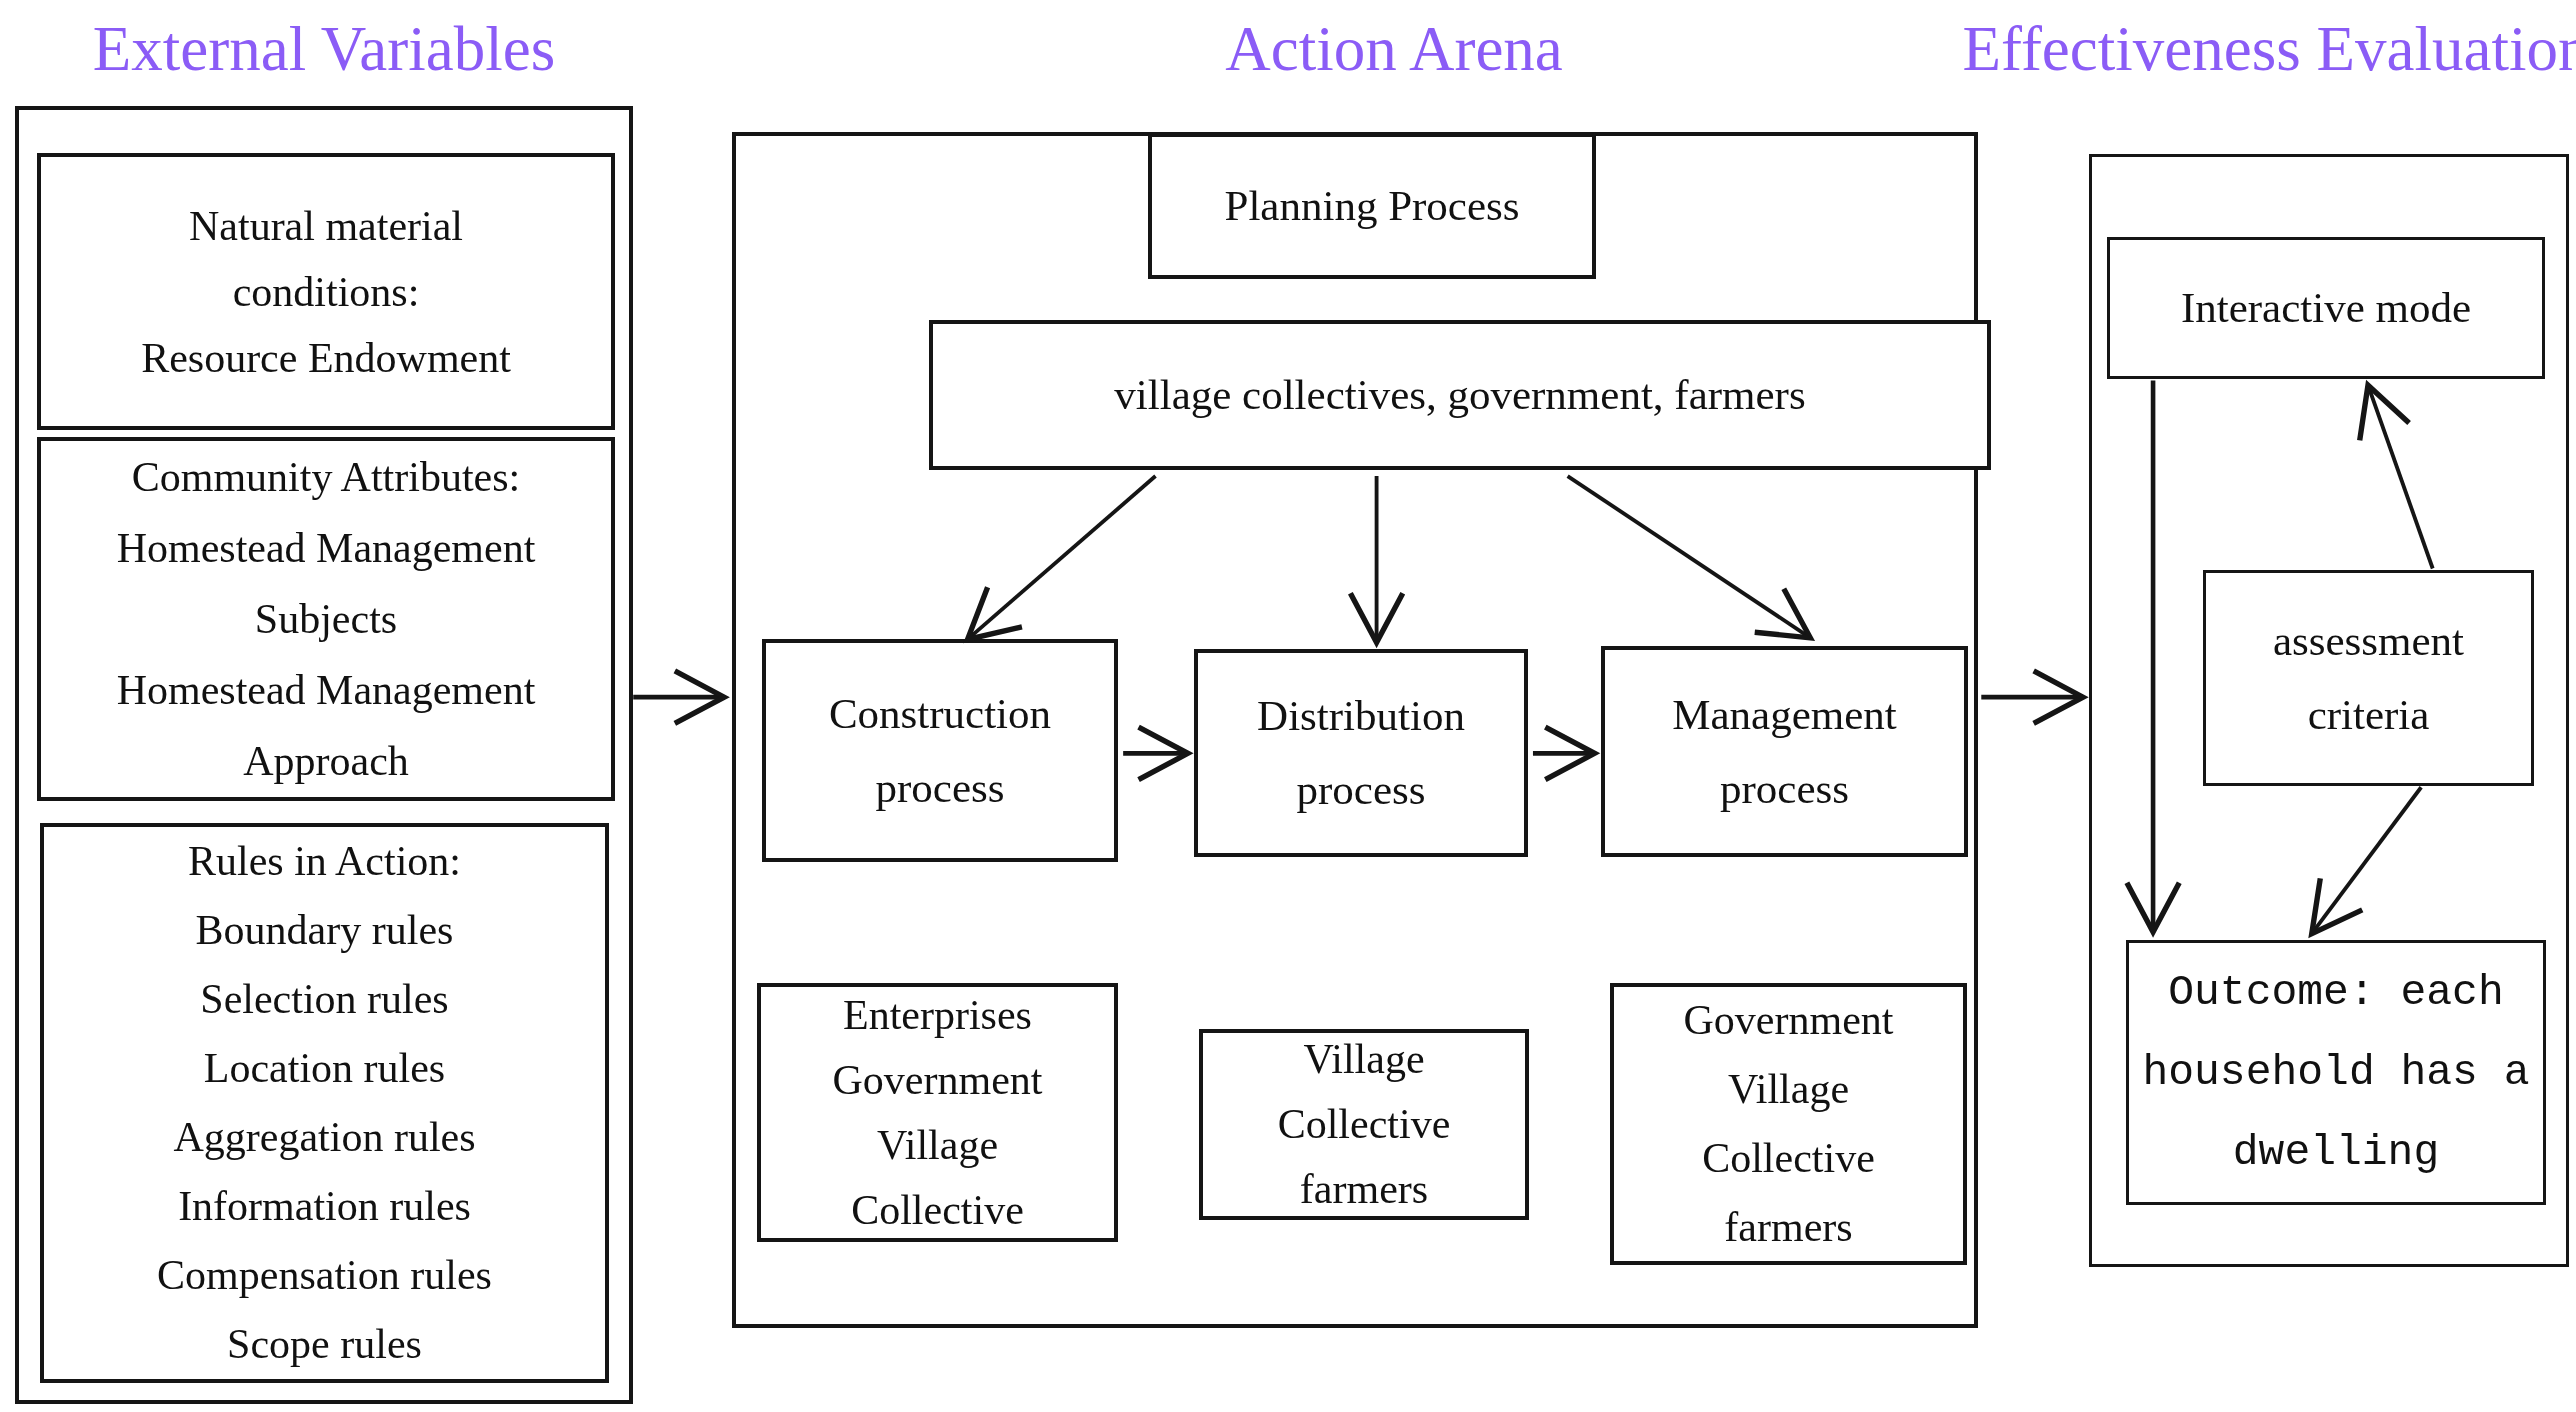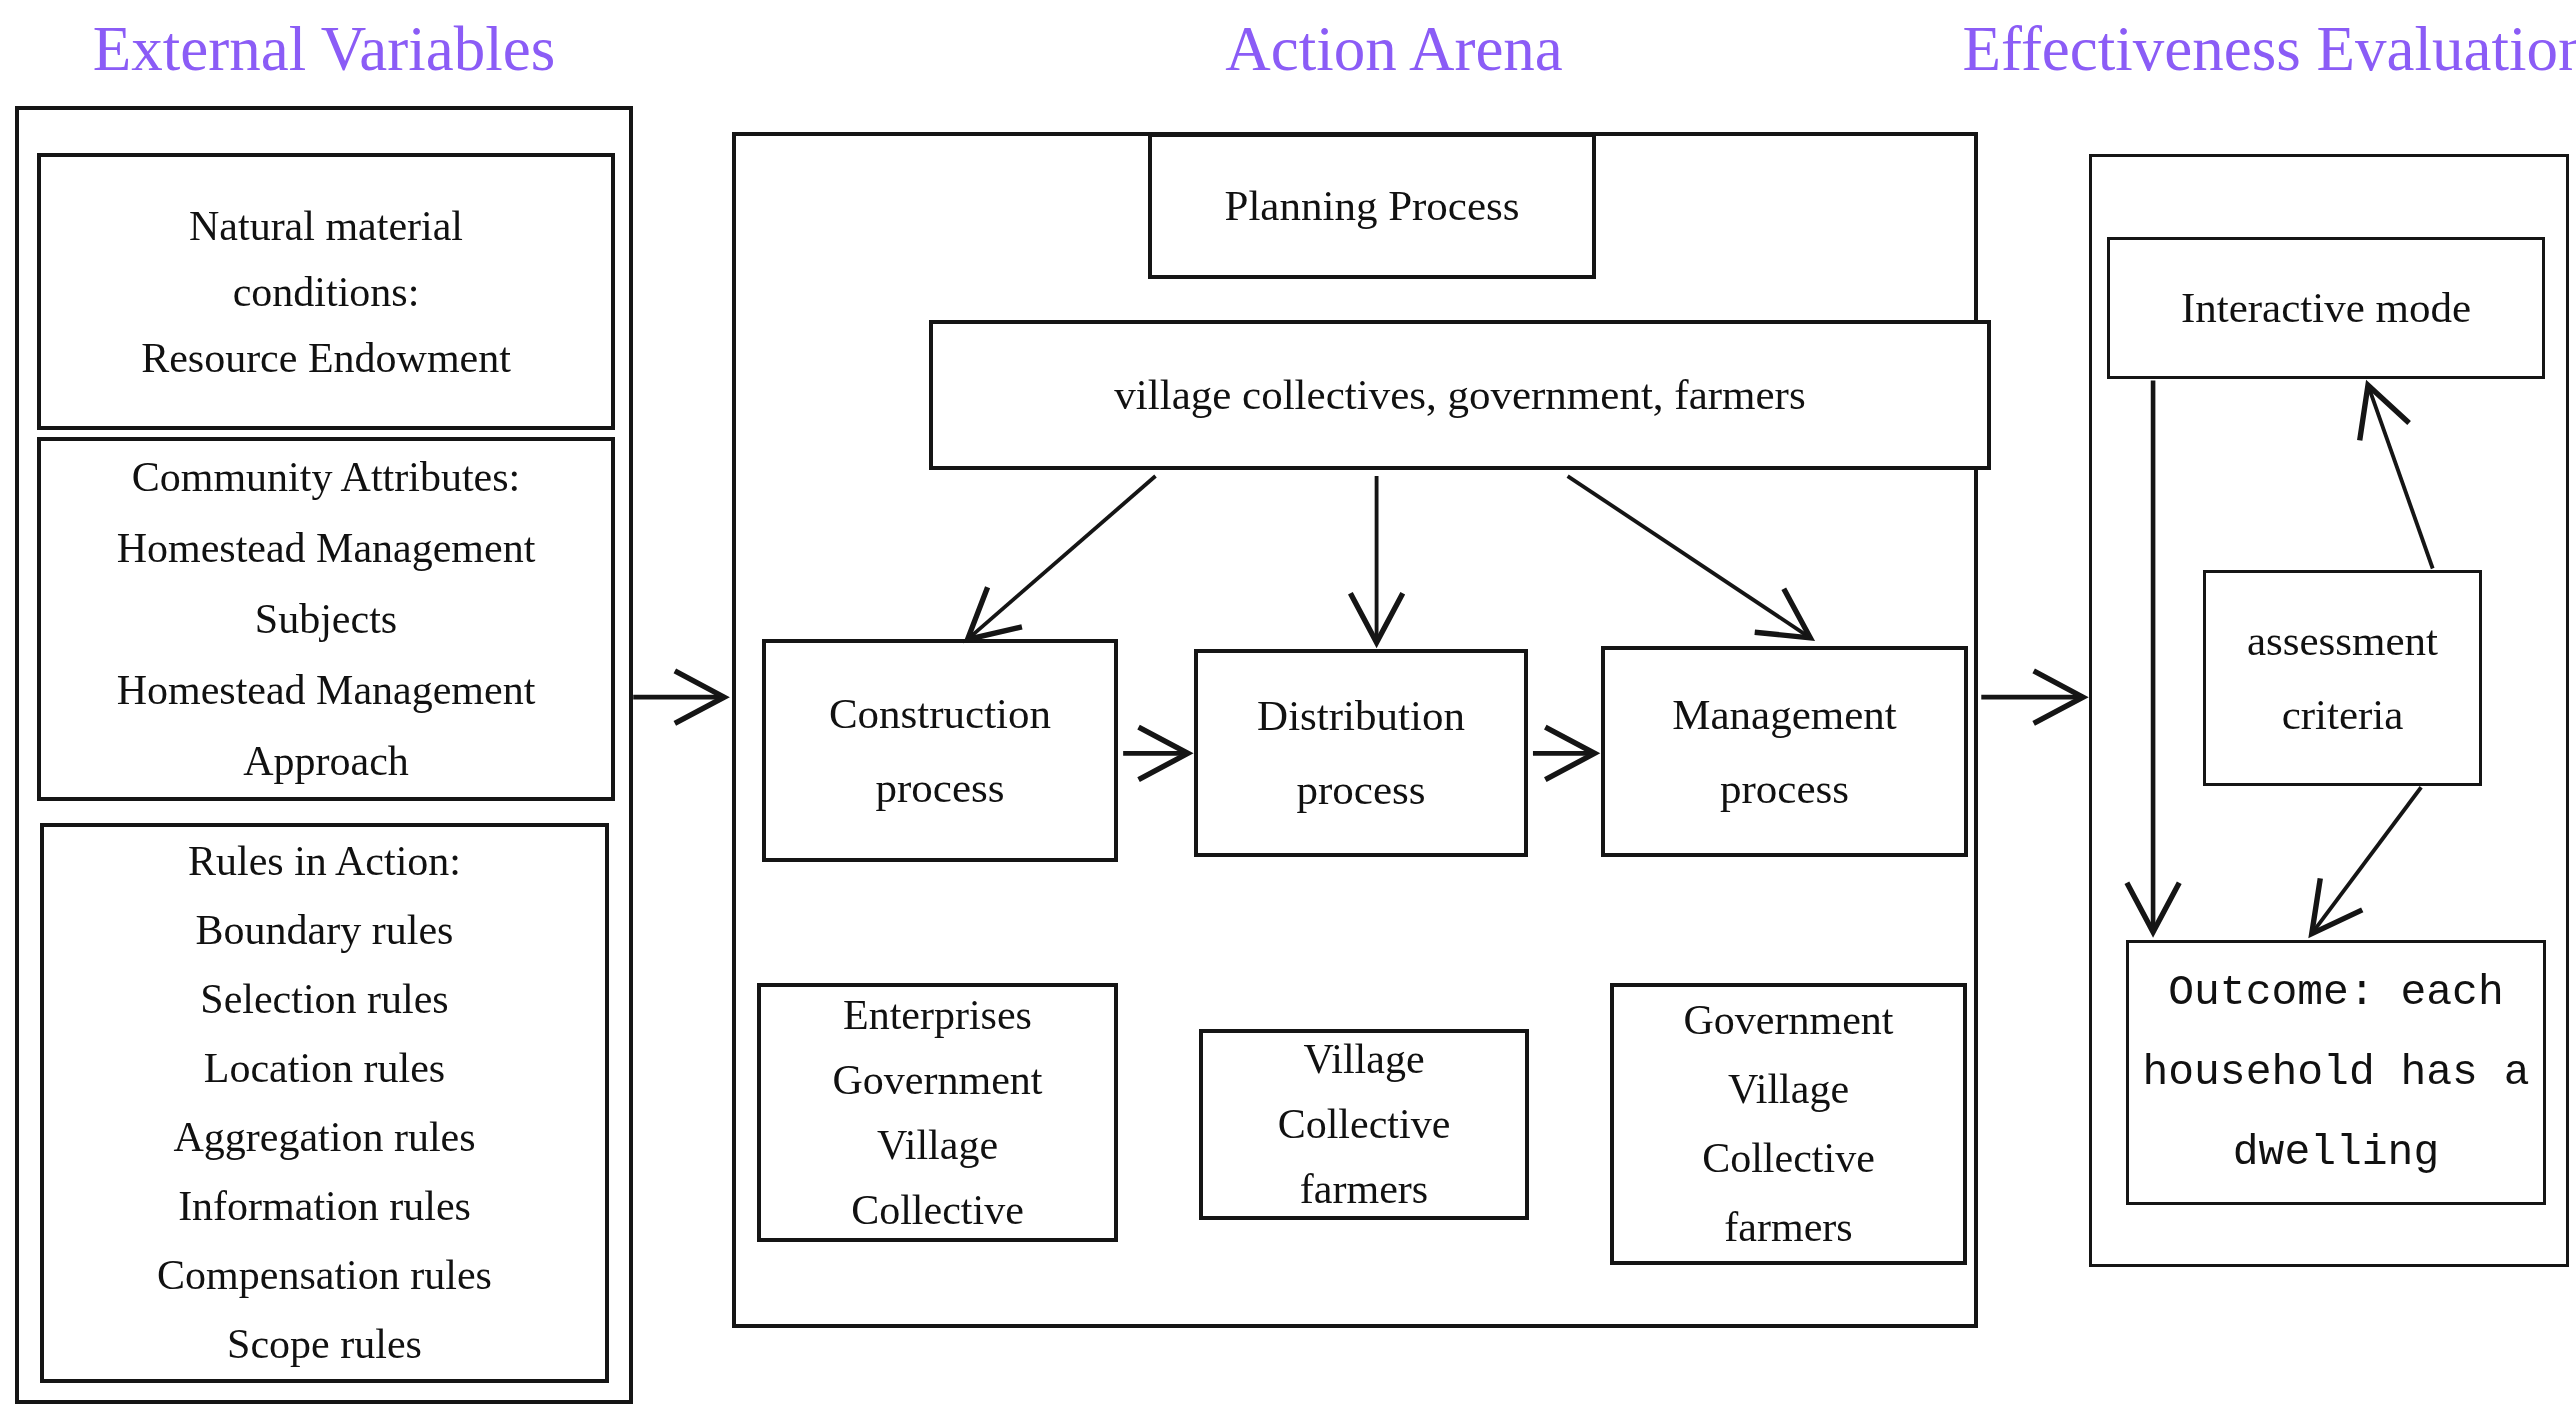--- a/index.html
+++ b/index.html
@@ -144,21 +144,21 @@
     <span class="line">Collective</span>
     <span class="line">farmers</span>
   </div>
 
   <div class="container-box" style="left:2089px; top:154px; width:480px; height:1113px; border-width:3.9px;"></div>
 
   <div class="box single" style="left:2107px; top:237px; width:438px; height:142px; border-width:3.9px;">
     <span class="line">Interactive mode</span>
   </div>
 
-  <div class="box lh-96" style="left:2203px; top:570px; width:279px; height:216px; border-width:3.9px;">
+  <div class="box lh-96" style="left:2203px; top:570px; width:331px; height:216px; border-width:3.9px;">
     <span class="line">assessment</span>
     <span class="line">criteria</span>
   </div>
 
   <div class="box lh-100" style="left:2126px; top:940px; width:420px; height:265px; border-width:3.9px;font-family:Liberation Mono, monospace;">
     <span class="line">Outcome: each</span>
     <span class="line">household has a</span>
     <span class="line">dwelling</span>
   </div>
 

